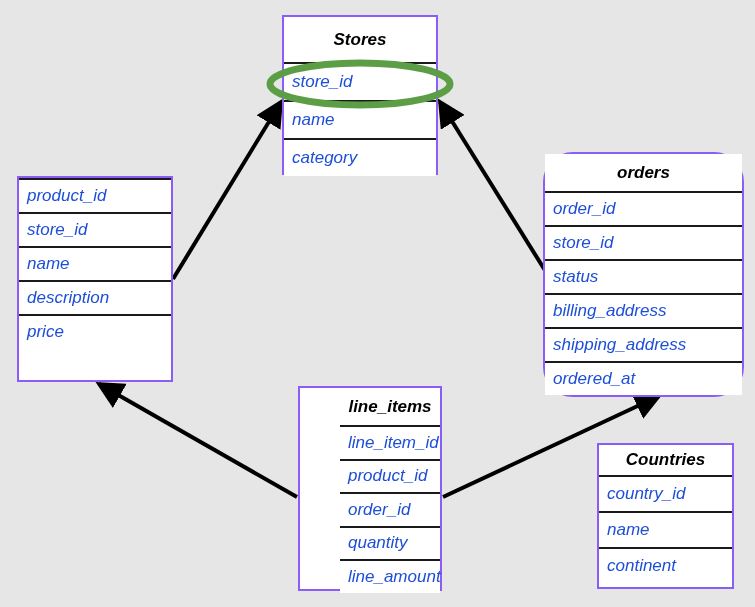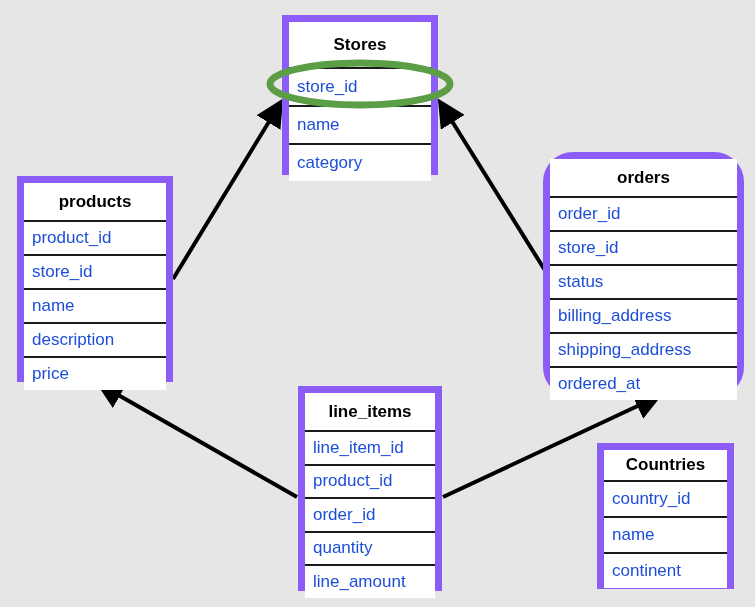--- a/index.html
+++ b/index.html
@@ -24,23 +24,24 @@
     position: absolute;
     left: 0;
     top: 0;
     width: 755px;
     height: 607px;
     pointer-events: none;
   }
   .entity {
     position: absolute;
     background: #ffffff;
-    border: 7px solid #8b5cf6;
+    border: 2px solid #8b5cf6;
     box-sizing: border-box;
     z-index: 2;
+    font-style: italic;
   }
   .entity-header {
     text-align: center;
     font-weight: bold;
     color: #000000;
     box-sizing: border-box;
     display: flex;
     align-items: center;
     justify-content: center;
     background: #ffffff;
@@ -61,21 +62,21 @@
   #entity-stores .entity-row    { height: 38px; font-size: 17px; }
 
   #entity-products    { left: 17px;  top: 176px; width: 156px; height: 206px; }
   #entity-products .entity-header { height: 37px; font-size: 17px; }
   #entity-products .entity-row    { height: 34px; font-size: 17px; }
 
   #entity-orders      { left: 543px; top: 152px; width: 201px; height: 245px; border-radius: 30px; }
   #entity-orders .entity-header { height: 37px; font-size: 17px; }
   #entity-orders .entity-row    { height: 34px; font-size: 17px; }
 
-  #entity-line-items  { left: 298px; top: 386px; width: 144px; height: 205px; }
+  #entity-line-items  { left: 298px; top: 386px; width: 144px; height: 205px; padding-left: 40px; }
   #entity-line-items .entity-header { height: 37px; font-size: 17px; }
   #entity-line-items .entity-row    { height: 33.5px; font-size: 17px; }
 
   #entity-countries   { left: 597px; top: 443px; width: 137px; height: 146px; }
   #entity-countries .entity-header { height: 30px; font-size: 17px; }
   #entity-countries .entity-row    { height: 36px; font-size: 17px; }
 
   .highlight-ellipse {
     position: absolute;
     z-index: 3;
@@ -108,21 +109,20 @@
     <div class="entity-row">store_id</div>
     <div class="entity-row">name</div>
     <div class="entity-row">category</div>
   </div>
 
   <svg class="highlight-ellipse" style="left:266px; top:59px;" width="188" height="50" viewBox="0 0 188 50" xmlns="http://www.w3.org/2000/svg">
     <ellipse cx="94" cy="25" rx="90" ry="21" fill="none" stroke="#5c9e45" stroke-width="7"></ellipse>
   </svg>
 
   <div class="entity" id="entity-products">
-    <div class="entity-header">products</div>
     <div class="entity-row">product_id</div>
     <div class="entity-row">store_id</div>
     <div class="entity-row">name</div>
     <div class="entity-row">description</div>
     <div class="entity-row">price</div>
   </div>
 
   <div class="entity" id="entity-orders">
     <div class="entity-header">orders</div>
     <div class="entity-row">order_id</div>

